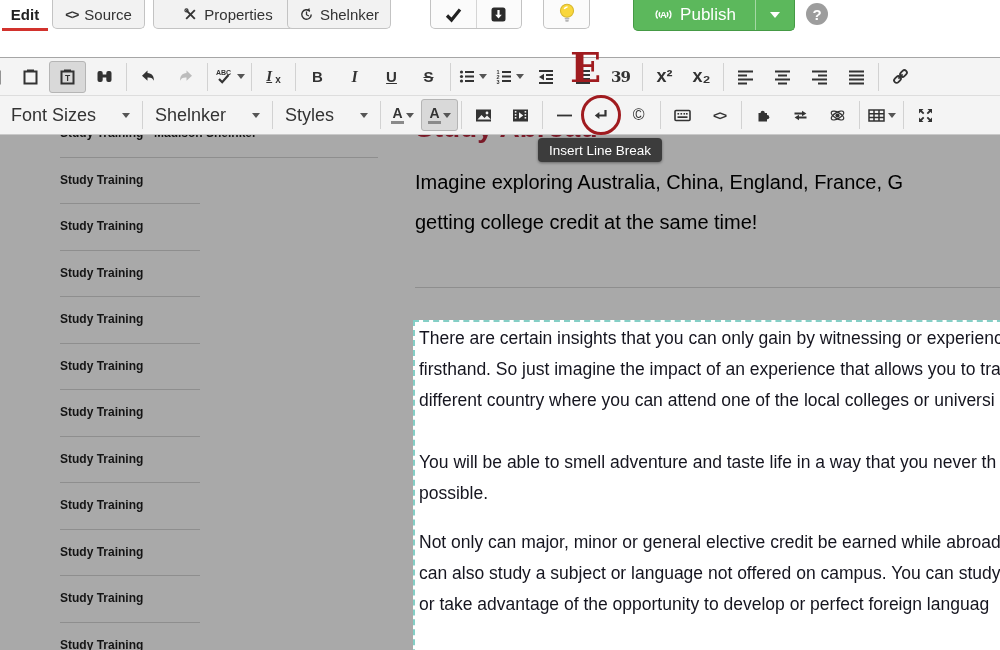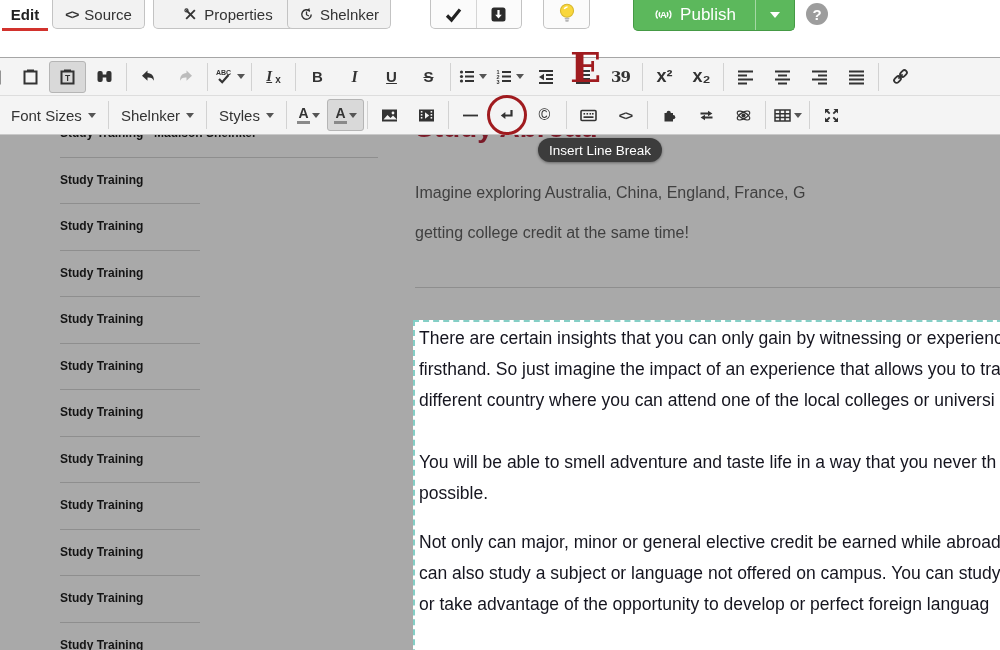--- a/index.html
+++ b/index.html
@@ -46,42 +46,42 @@
   .lt.i{font-family:"Liberation Serif",serif;font-style:italic;font-size:16px}
   .lt.u{text-decoration:underline}
   .lt.s{text-decoration:line-through}
   .lt.q{font-family:"DejaVu Serif",serif;letter-spacing:-1px;font-size:15px}
   .lt.sup,.lt.sub{font-size:18px;font-weight:bold}
   .lt.code{font-size:13px;letter-spacing:-1px}
   .lt.copyright{font-size:16px;font-weight:normal}
   .cf-i{font-family:"Liberation Serif",serif;font-style:italic;font-weight:bold;font-size:15px;
     text-decoration:underline;color:#333}
   .cf-x{font-size:10px;font-weight:bold;color:#333;margin-left:1px;margin-top:6px}
-  .combo{height:30px;display:flex;align-items:center;padding:0 9px;gap:6px;color:#333;font-size:15px;flex:none}
+  .combo{height:30px;display:flex;align-items:center;padding:0 9px;gap:26px;color:#333;font-size:18px;flex:none}
   .fmt-a{display:flex;flex-direction:column;align-items:center;line-height:1}
   .fmt-a .A{font-weight:bold;font-size:14px;color:#333}
   .fmt-a .bar{width:13px;height:3px;background:#8a8a8a;margin-top:1px}
   .tb.circled{position:relative}
   .tb.circled::after{content:"";position:absolute;left:50%;top:50%;width:34px;height:34px;
     margin:-20.5px 0 0 -20.5px;border:3.5px solid #a01b1f;border-radius:50%;pointer-events:none;z-index:45}
   
   .mark-e{position:absolute;left:570px;top:48px;z-index:50;font-family:"DejaVu Serif",serif;
     font-weight:bold;font-size:41px;line-height:1;color:#a01b1f}
   .tooltip{position:absolute;left:538px;top:138px;height:24px;z-index:60;background:#3c3c3c;color:#fff;
-    font-size:13.5px;border-radius:12px;display:flex;align-items:center;padding:0 11px;
+    font-size:13.5px;border-radius:4px;display:flex;align-items:center;padding:0 11px;
     box-shadow:0 1px 3px rgba(0,0,0,.4);white-space:nowrap}
   
   .canvas{position:absolute;top:133px;left:0;width:1000px;height:517px;background:#a9a9a9;overflow:hidden;z-index:1}
   .sidebar{position:absolute;left:60px;top:0;width:340px;margin-top:-11px}
   .sb-label{display:block;font-size:12px;font-weight:bold;color:#141414;line-height:23px;white-space:nowrap}
   .sb-sep{height:1px;background:#8e8e8e;width:140px;margin:11.5px 0 11px 0}
   .sb-sep.wide{width:318px}
   .main{position:absolute;left:415px;top:0;width:585px;height:517px}
   .heading{position:absolute;left:0;top:-21px;font-size:28px;font-weight:bold;color:#7a1a28;white-space:nowrap}
-  .intro{position:absolute;left:0;top:40px;font-size:16px;line-height:40px;color:#404040;white-space:nowrap}
+  .intro{position:absolute;left:0;top:29px;font-size:20px;line-height:40px;color:#000000;white-space:nowrap}
   .hdivider{position:absolute;left:0;top:154px;width:585px;height:1px;background:#8e8e8e}
   .editor-block{position:absolute;left:-2px;top:187px;width:600px;height:475px;background:#fff;
     border:2px dashed #84cfc6;box-sizing:border-box;padding:1px 0 0 4px}
   .para{margin:0 0 31px 0}
   .para:nth-child(2){margin-bottom:18px}
   .line{font-size:17.5px;line-height:31px;color:#15151f;white-space:nowrap}
 </style>
 </head>
 <body>
 

